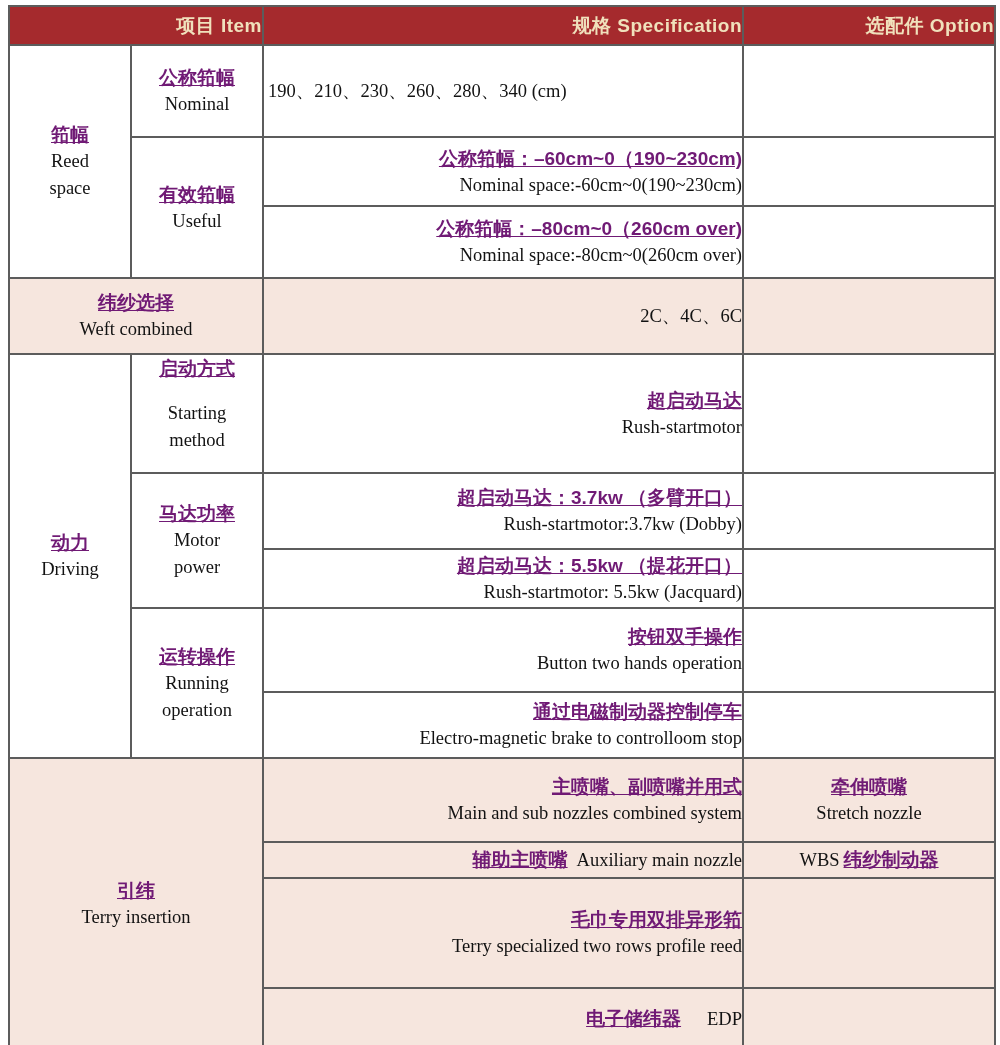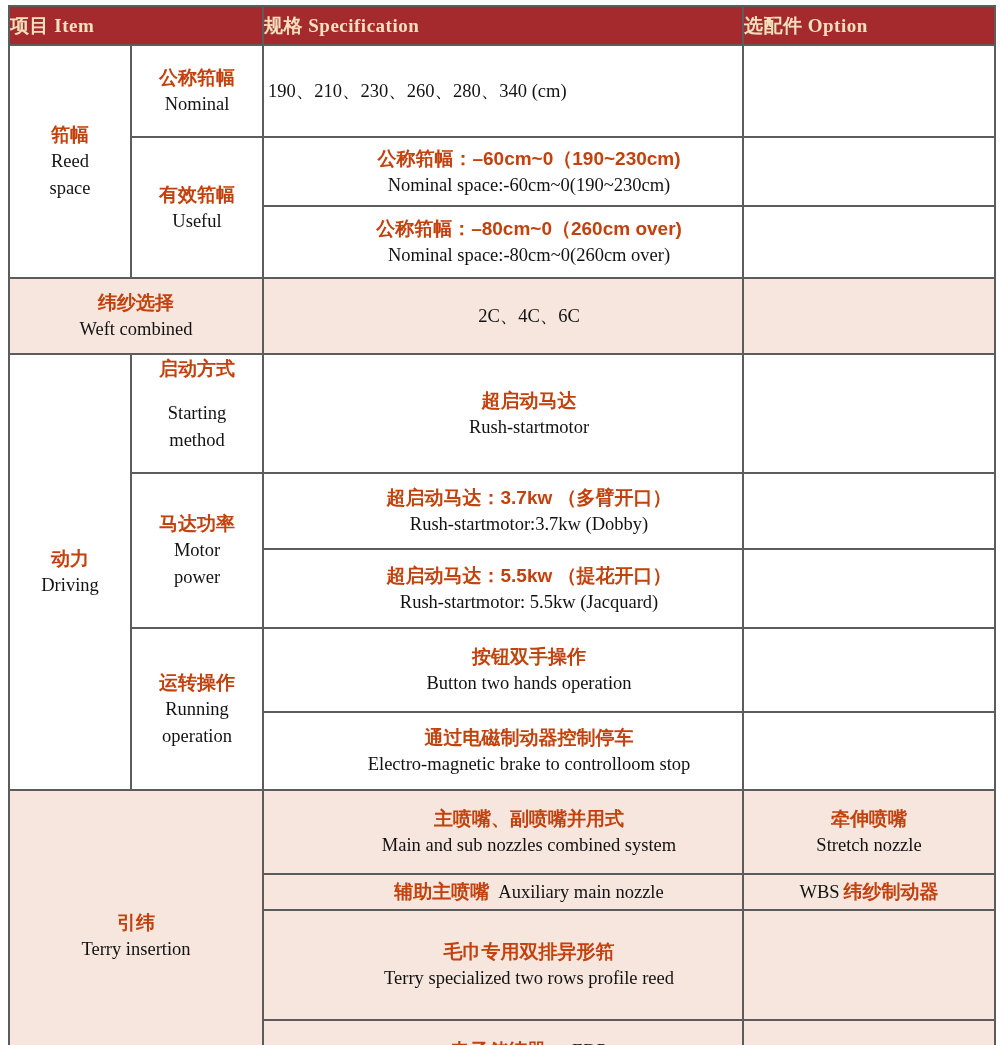--- a/index.html
+++ b/index.html
@@ -10,44 +10,44 @@
   html,body{margin:0;padding:0;background:#ffffff;}
   body{width:1000px;height:1045px;position:relative;font-family:"Liberation Serif",serif;color:#161616;}
   table.spec-table{
     position:absolute;left:8px;top:5px;width:986px;
     border-collapse:collapse;table-layout:fixed;
     border:2px solid #8a8a8a;
   }
   th,td{border:2px solid #5c5c5c;padding:0;overflow:hidden;}
   tr.hdr th{
     background:var(--header-bg);color:var(--header-text);
-    font-family:Liberation Serif, serif;font-size:19px;font-weight:700;
-    text-align:left;vertical-align:middle;letter-spacing:0.5px;
+    font-family:Liberation Sans, sans-serif;font-size:19px;font-weight:700;
+    text-align:right;vertical-align:middle;letter-spacing:0.5px;
   }
-  .zh{font-family:"Liberation Sans",sans-serif;font-weight:700;font-size:19px;color:#c2410c;}
+  .zh{font-family:"Liberation Sans",sans-serif;font-weight:700;font-size:19px;color:#701a75;text-decoration:underline;}
   .en{font-family:"Liberation Serif",serif;font-weight:400;font-size:18.5px;color:#121212;}
   td.lbl{text-align:center;vertical-align:middle;background:#ffffff;}
   td.lbl div{line-height:27px;}
-  td.spec{text-align:center;vertical-align:middle;padding-left:52px;background:#ffffff;}
+  td.spec{text-align:right;vertical-align:middle;padding-left:52px;background:#ffffff;}
   td.spec div{line-height:27px;}
   td.spec.center{text-align:left;padding-left:4px;}
   td.opt{text-align:center;vertical-align:middle;background:#ffffff;}
   td.opt div{line-height:27px;}
   tr.band td{background:var(--band-bg);}
   .mw55{max-width:55px;margin:0 auto;text-align:center;}
   .mw70{max-width:70px;margin:18px auto;}
   .mw60{max-width:60px;margin:0 auto;}
   .mw90{max-width:90px;margin:0 auto;}
   .inline-en{margin-left:9px;}
   .inline-en-lg{margin-left:26px;}
   
   tr.rh39{height:39px;} tr.rh92{height:92px;} tr.rh69{height:69px;}
   tr.rh67{height:72px;} tr.rh68{height:76px;} tr.rh113{height:113px;}
-  tr.rh76{height:76px;} tr.rh79{height:79px;} tr.rh84{height:84px;}
-  tr.rh82{height:78px;} tr.rh48{height:36px;} tr.rh85{height:110px;}
+  tr.rh76{height:76px;} tr.rh79{height:59px;} tr.rh84{height:84px;}
+  tr.rh82{height:66px;} tr.rh48{height:36px;} tr.rh85{height:110px;}
   tr.rh47{height:62px;}
 </style>
 </head>
 <body>
 
 <table class="spec-table">
   <colgroup>
     <col style="width:122px">
       <col style="width:132px">
       <col style="width:480px">

